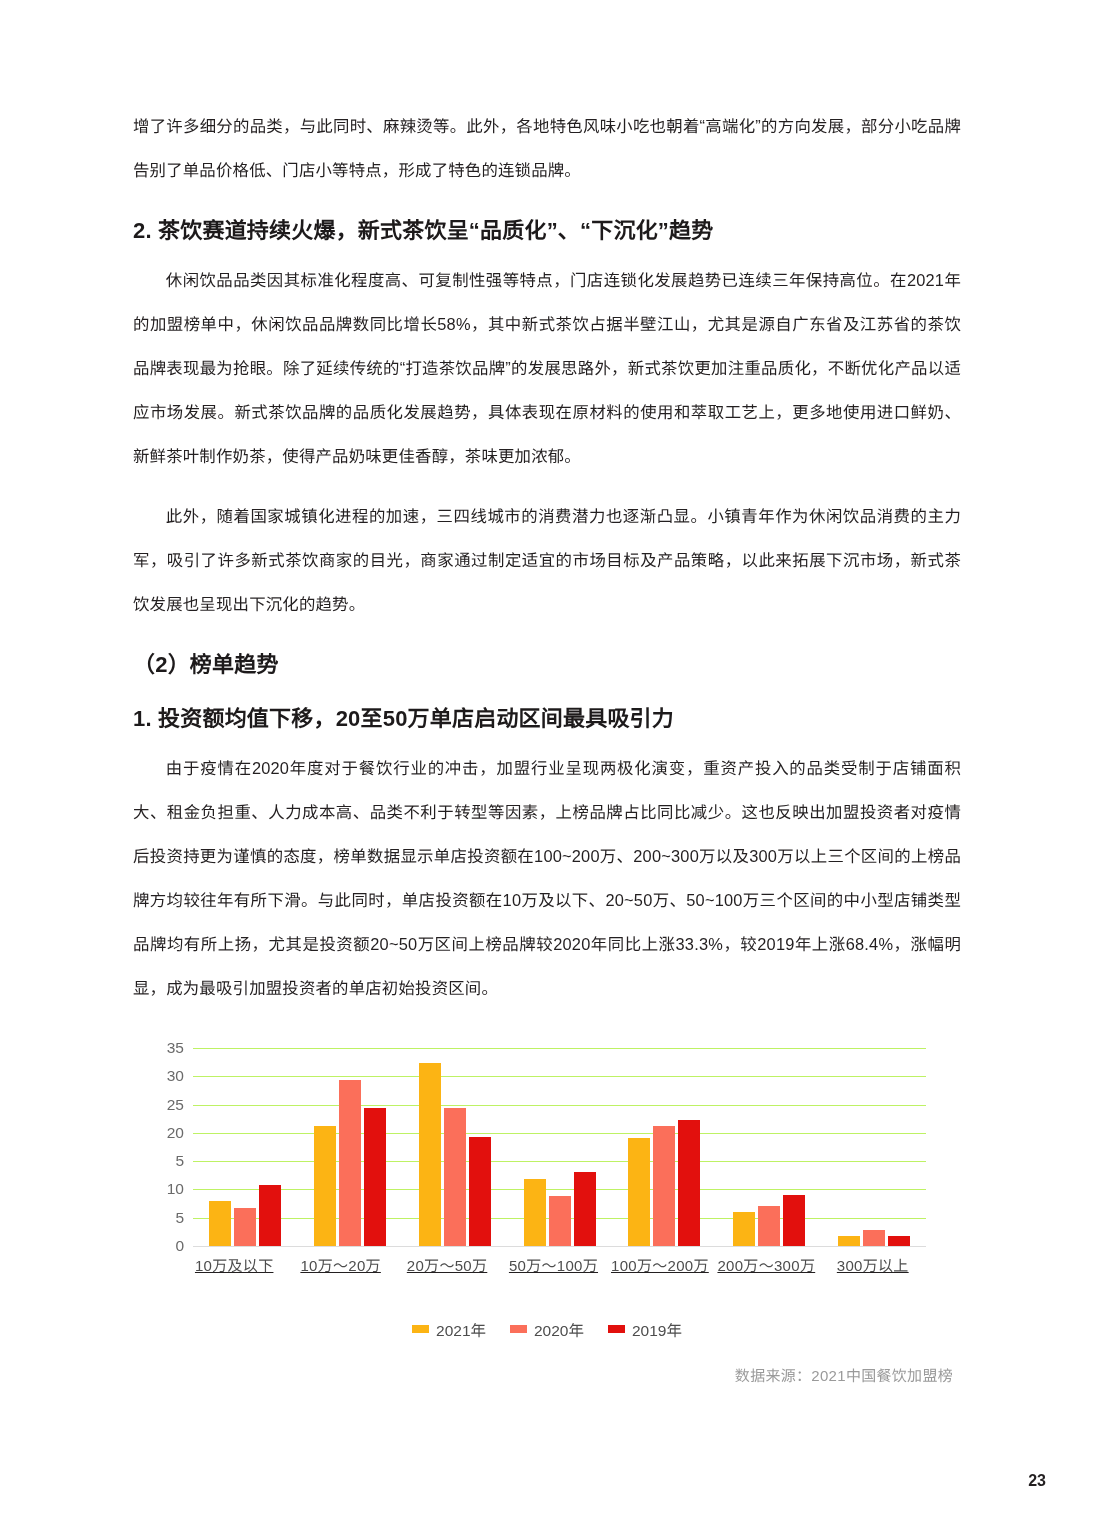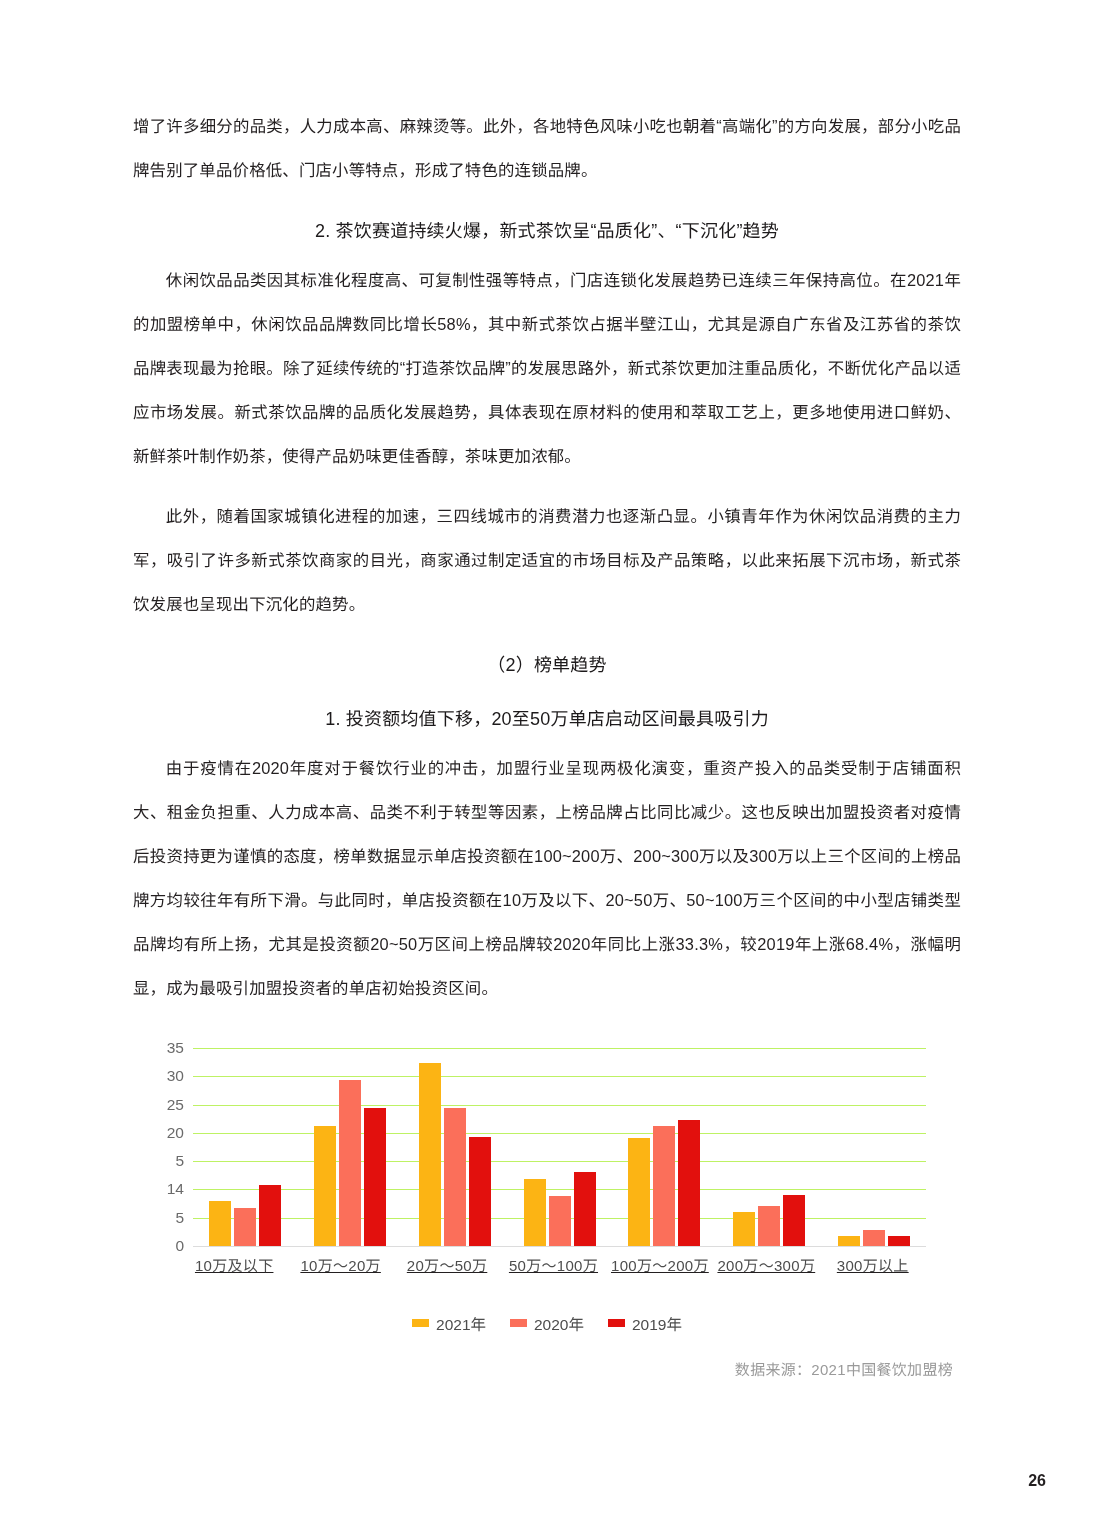--- a/index.html
+++ b/index.html
@@ -34,27 +34,26 @@
     line-height: 44px;
     letter-spacing: 0.2px;
     text-align: justify;
     text-justify: inter-ideograph;
     margin: 0;
     color: #231f20;
   }
   .para.indent { text-indent: 2em; }
 
   .heading {
-    font-size: 18px;
+    font-size: 22px;
     line-height: 30px;
-    font-weight: normal;
+    font-weight: bold;
     color: #1d1a1b;
     margin: 0;
     letter-spacing: 0.2px;
-    text-align: center;
   }
   .sp-after-head   { height: 12px; }
   .sp-before-head  { height: 24px; }
   .sp-small        { height: 16px; }
 
   
   #chart-block {
     margin-top: 30px;
     width: 828px;
   }
@@ -126,21 +125,21 @@
   }
   .xlabel {
     flex: 1 1 0;
     text-align: center;
     font-size: 15px;
     color: #4d4d4d;
     letter-spacing: 0.3px;
     white-space: nowrap;
   }
   .legend {
-    margin-top: 14px;
+    margin-top: 20px;
     display: flex;
     justify-content: center;
     align-items: flex-start;
     gap: 24px;
   }
   .legend-item {
     display: flex;
     align-items: center;
     gap: 7px;
     font-size: 15.5px;
@@ -177,21 +176,21 @@
     color: #231f20;
   }
 </style>
 </head>
 <body>
 
 <div id="page">
 
   <div id="content">
 
-    <p class="para">增了许多细分的品类，人力成本高、麻辣烫等。此外，各地特色风味小吃也朝着“高端化”的方向发展，部分小吃品牌告别了单品价格低、门店小等特点，形成了特色的连锁品牌。</p>
+    <p class="para">增了许多细分的品类，与此同时、麻辣烫等。此外，各地特色风味小吃也朝着“高端化”的方向发展，部分小吃品牌告别了单品价格低、门店小等特点，形成了特色的连锁品牌。</p>
 
     <div class="sp-before-head"></div>
     <h2 class="heading">2. 茶饮赛道持续火爆，新式茶饮呈“品质化”、“下沉化”趋势</h2>
     <div class="sp-after-head"></div>
 
     <p class="para indent">休闲饮品品类因其标准化程度高、可复制性强等特点，门店连锁化发展趋势已连续三年保持高位。在2021年的加盟榜单中，休闲饮品品牌数同比增长58%，其中新式茶饮占据半壁江山，尤其是源自广东省及江苏省的茶饮品牌表现最为抢眼。除了延续传统的“打造茶饮品牌”的发展思路外，新式茶饮更加注重品质化，不断优化产品以适应市场发展。新式茶饮品牌的品质化发展趋势，具体表现在原材料的使用和萃取工艺上，更多地使用进口鲜奶、新鲜茶叶制作奶茶，使得产品奶味更佳香醇，茶味更加浓郁。</p>
     <div class="sp-small"></div>
     <p class="para indent">此外，随着国家城镇化进程的加速，三四线城市的消费潜力也逐渐凸显。小镇青年作为休闲饮品消费的主力军，吸引了许多新式茶饮商家的目光，商家通过制定适宜的市场目标及产品策略，以此来拓展下沉市场，新式茶饮发展也呈现出下沉化的趋势。</p>
 
     <div class="sp-before-head"></div>
@@ -208,21 +207,21 @@
       <div class="chart-canvas">
         <div class="plot-area" id="plot-area">
           <div id="gridlines">
               <div class="gridline baseline" style="top: 198px;">
                 <span class="ytick">0</span>
               </div>
               <div class="gridline" style="top: 169.714px;">
                 <span class="ytick">5</span>
               </div>
               <div class="gridline" style="top: 141.429px;">
-                <span class="ytick">14</span>
+                <span class="ytick">10</span>
               </div>
               <div class="gridline" style="top: 113.143px;">
                 <span class="ytick">5</span>
               </div>
               <div class="gridline" style="top: 84.8571px;">
                 <span class="ytick">20</span>
               </div>
               <div class="gridline" style="top: 56.5714px;">
                 <span class="ytick">25</span>
               </div>
@@ -296,14 +295,14 @@
             <span>2019年</span>
           </div>
         </div>
 
       <div class="chart-source">数据来源：2021中国餐饮加盟榜</div>
 
     </div>
 
   </div>
 
-  <div id="page-number">26</div>
+  <div id="page-number">23</div>
 </div>
 
 </body></html>

